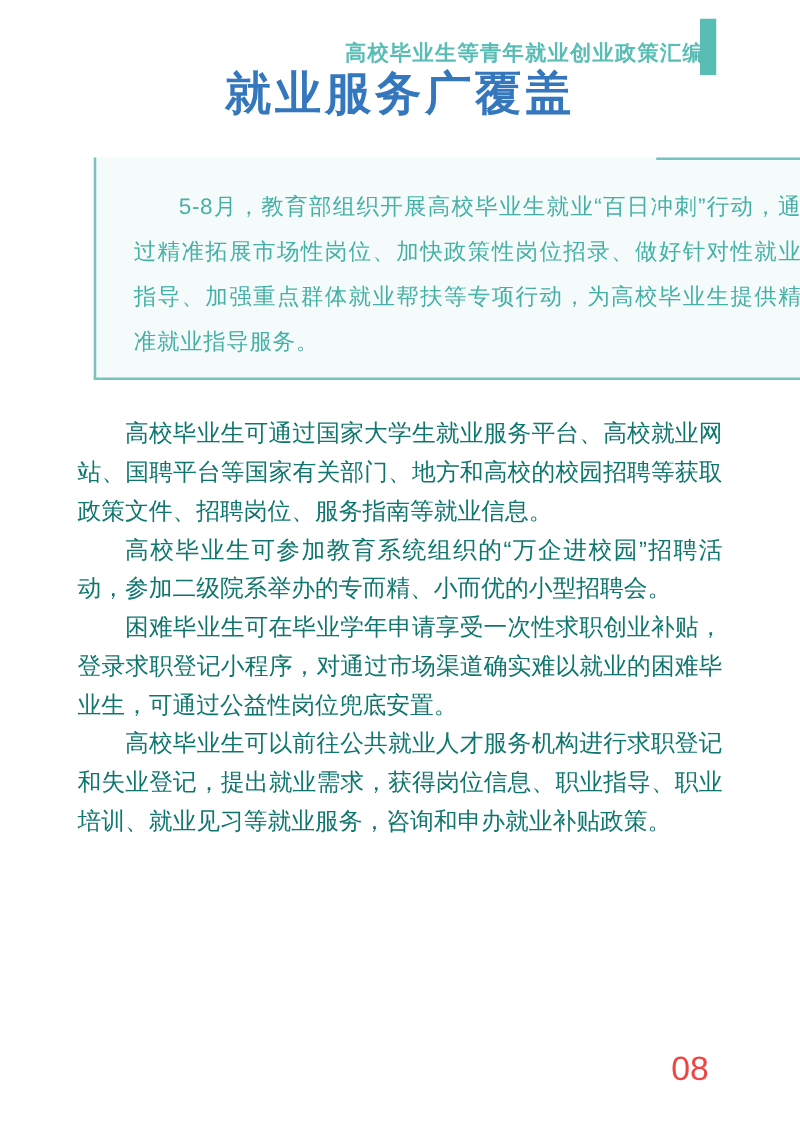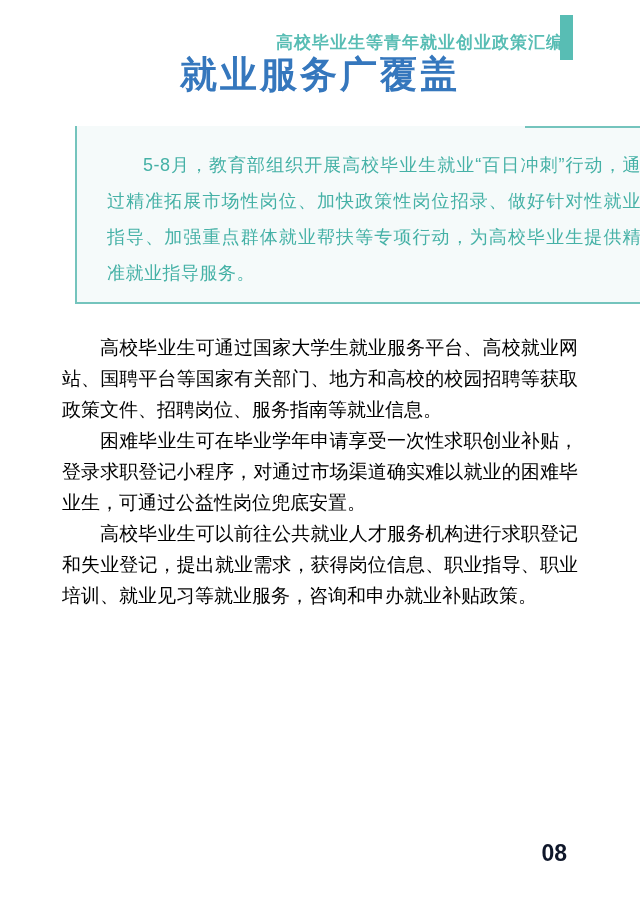--- a/index.html
+++ b/index.html
@@ -73,50 +73,51 @@
     text-align: justify;
     text-indent: 2em;
     letter-spacing: 0.5px;
   }
 
   
   .body-text {
     margin: 28px 62px 0 62px;
     font-size: 19px;
     line-height: 31px;
-    color: #000000;
+    color: #0f766e;
     text-align: justify;
   }
   .body-text p {
     margin: 0;
     text-indent: 2em;
     font-weight: 500;
   }
 
   
   .page-number {
     position: absolute;
     top: 840px;
     right: 73px;
-    font-size: 23px;
-    font-weight: bold;
-    color: #0f172a;
+    font-size: 27px;
+    font-weight: normal;
+    color: #ef4444;
   }
 </style>
 </head>
 <body>
 
 <div class="header-title">高校毕业生等青年就业创业政策汇编</div>
 <div class="header-bar"></div>
 
 <h1 class="page-title" style="margin:0;">就业服务广覆盖</h1>
 
 <div class="highlight-box">
   <p class="box-text">5-8月，教育部组织开展高校毕业生就业“百日冲刺”行动，通过精准拓展市场性岗位、加快政策性岗位招录、做好针对性就业指导、加强重点群体就业帮扶等专项行动，为高校毕业生提供精准就业指导服务。</p>
 </div>
 
 <div class="body-text">
   <p>高校毕业生可通过国家大学生就业服务平台、高校就业网站、国聘平台等国家有关部门、地方和高校的校园招聘等获取政策文件、招聘岗位、服务指南等就业信息。</p>
+  <p>高校毕业生可参加教育系统组织的“万企进校园”招聘活动，参加二级院系举办的专而精、小而优的小型招聘会。</p>
   <p>困难毕业生可在毕业学年申请享受一次性求职创业补贴，登录求职登记小程序，对通过市场渠道确实难以就业的困难毕业生，可通过公益性岗位兜底安置。</p>
   <p>高校毕业生可以前往公共就业人才服务机构进行求职登记和失业登记，提出就业需求，获得岗位信息、职业指导、职业培训、就业见习等就业服务，咨询和申办就业补贴政策。</p>
 </div>
 
 <div class="page-number">08</div>
 
 </body></html>

